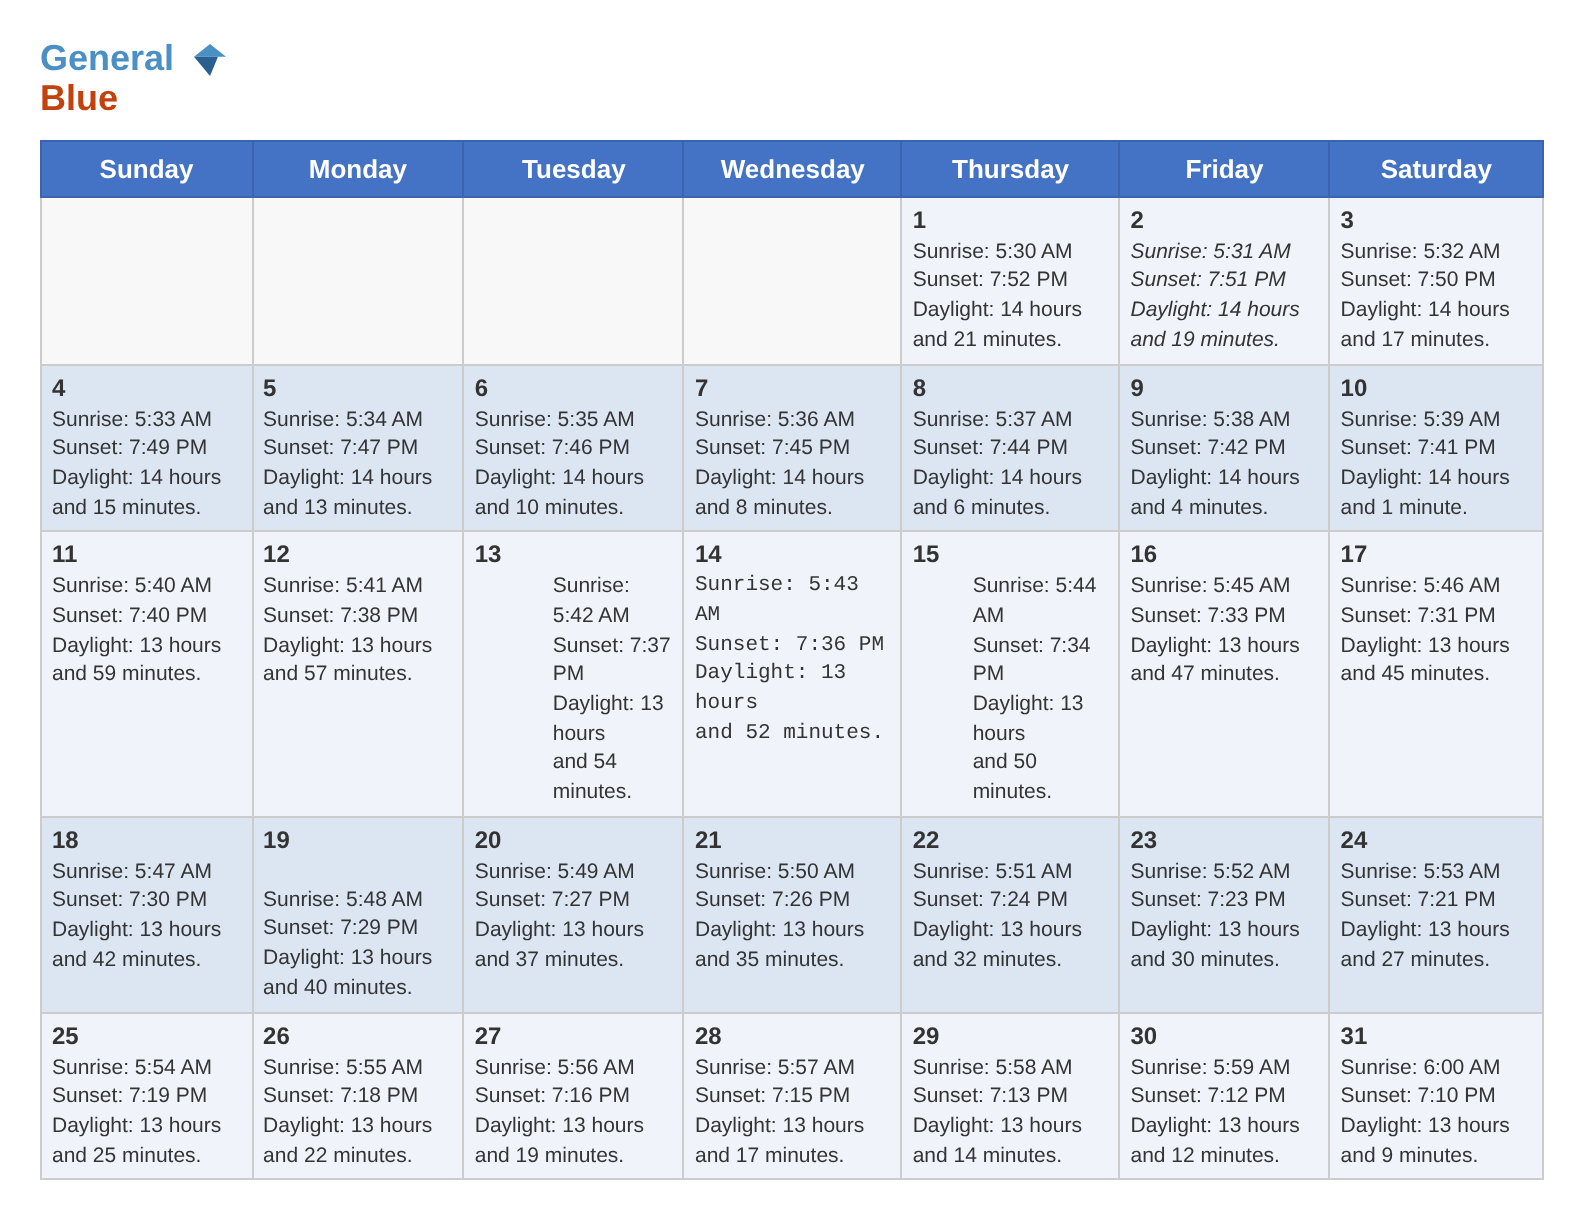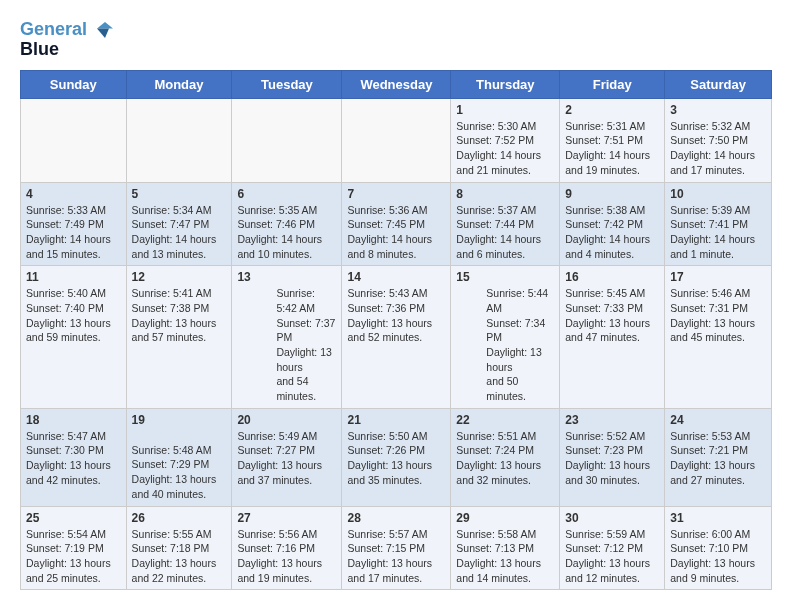--- a/index.html
+++ b/index.html
@@ -98,21 +98,21 @@
     <div>
       <div style="display:flex;align-items:center;">
         <span class="logo-text">
           <span>General</span>
         </span>
         <svg class="logo-icon" viewBox="0 0 30 24">
           <polygon points="20,2 30,10 10,10" fill="#4a90c4"></polygon>
           <polygon points="10,10 25,10 20,22" fill="#2a6090"></polygon>
         </svg>
       </div>
-      <div class="logo-text" style="color:#0f172a; font-size:18px; font-weight:bold;">Blue</div>
+      <div class="logo-text" style="color:#c2410c; font-size:18px; font-weight:bold;">Blue</div>
     </div>
   </div>
   <div class="title-block">
   </div>
 </div>
 
 <table>
   <thead>
     <tr>
     <th>Sunday</th>
@@ -132,21 +132,21 @@
         <td class="empty"></td>
         <td>
           <span class="day-number">1</span>
           <div class="day-info" style="white-space: pre-line;">Sunrise: 5:30 AM
 Sunset: 7:52 PM
 Daylight: 14 hours
 and 21 minutes.</div>
         </td>
         <td>
           <span class="day-number">2</span>
-          <div class="day-info" style="white-space: pre-line;">Sunrise: 5:31 AM
+          <div class="day-info" style="white-space: pre-line; font-style: italic;">Sunrise: 5:31 AM
 Sunset: 7:51 PM
 Daylight: 14 hours
 and 19 minutes.</div>
         </td>
         <td>
           <span class="day-number">3</span>
           <div class="day-info" style="white-space: pre-line;">Sunrise: 5:32 AM
 Sunset: 7:50 PM
 Daylight: 14 hours
 and 17 minutes.</div>
@@ -220,21 +220,21 @@
         </td>
         <td>
           <span class="day-number">13</span>
           <div class="day-info" style="white-space: pre-line; margin-left: 39px;">Sunrise: 5:42 AM
 Sunset: 7:37 PM
 Daylight: 13 hours
 and 54 minutes.</div>
         </td>
         <td>
           <span class="day-number">14</span>
-          <div class="day-info" style="white-space: pre-line;">Sunrise: 5:43 AM
+          <div class="day-info" style="white-space: pre-line; font-family: Liberation Mono, monospace;">Sunrise: 5:43 AM
 Sunset: 7:36 PM
 Daylight: 13 hours
 and 52 minutes.</div>
         </td>
         <td>
           <span class="day-number">15</span>
           <div class="day-info" style="white-space: pre-line; margin-left: 30px;">Sunrise: 5:44 AM
 Sunset: 7:34 PM
 Daylight: 13 hours
 and 50 minutes.</div>

